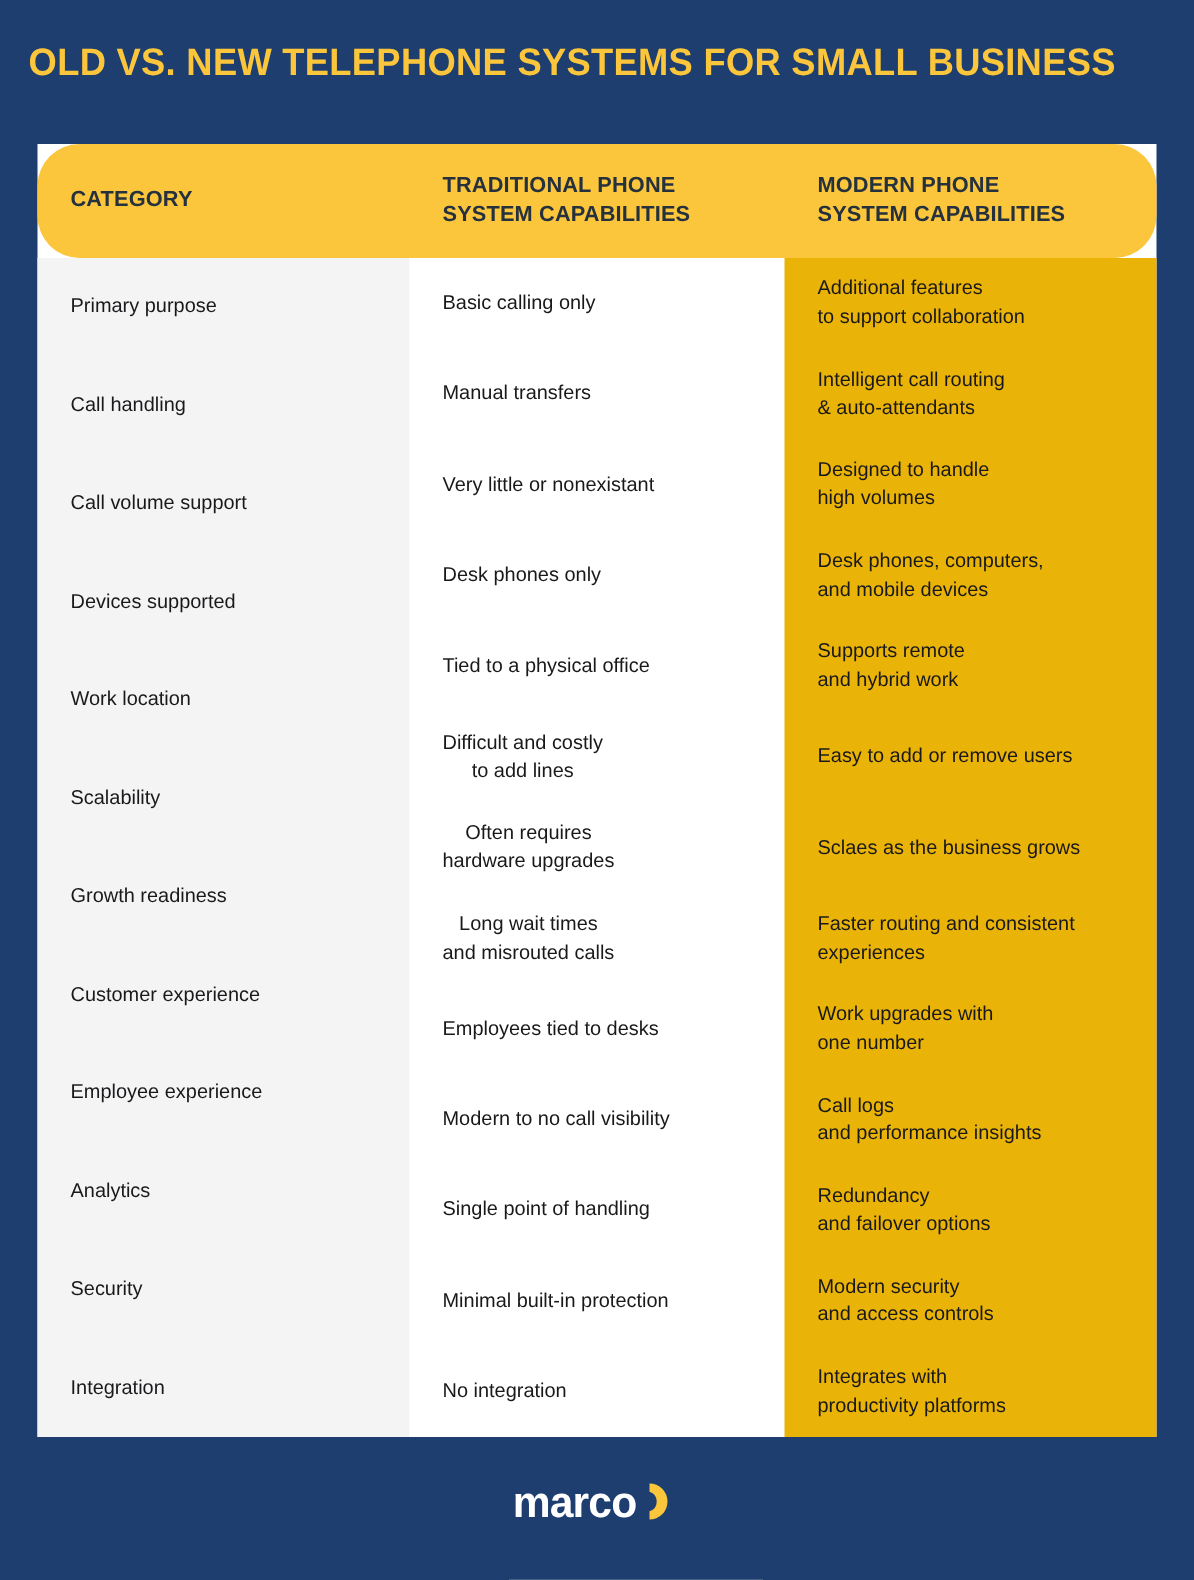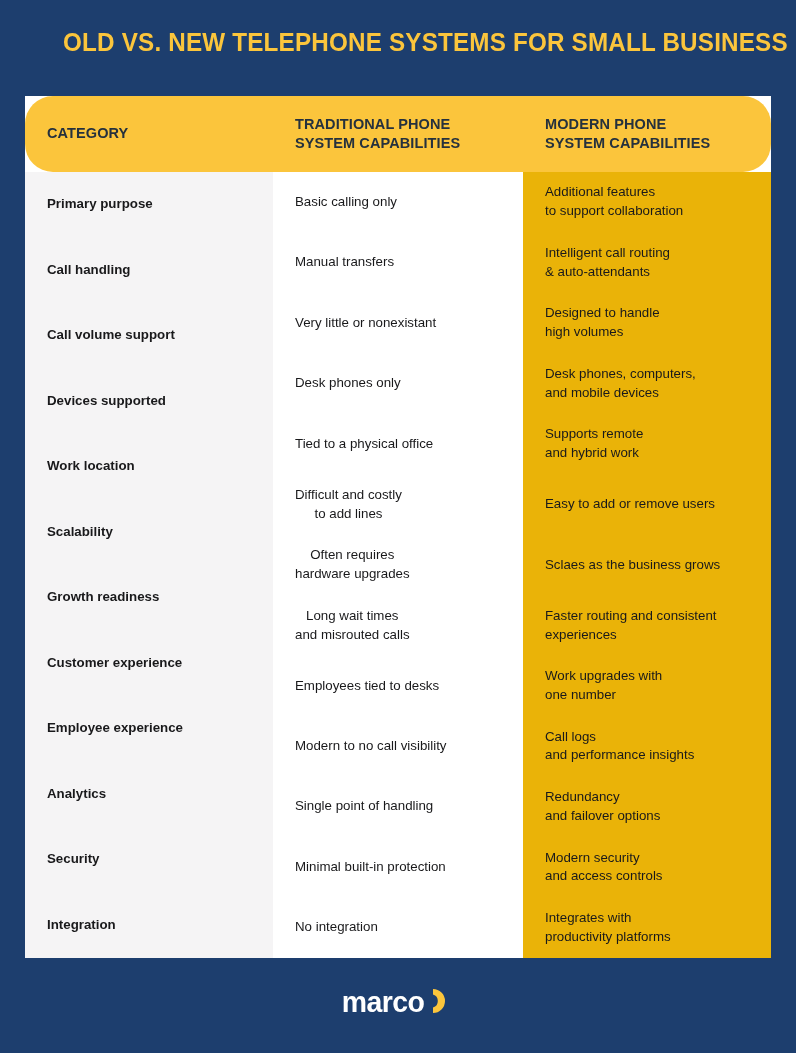--- a/index.html
+++ b/index.html
@@ -19,21 +19,20 @@
     background:#1d3e6e;
     overflow:hidden;
   }
 
   
   .title-wrap {
     position:absolute;
     left:0; top:28px;
     width:732px;
     text-align:center;
-    padding-left:44px;
   }
   .title {
     display:inline-block;
     color:#fbc53c;
     font-size:25.5px;
     font-weight:bold;
     letter-spacing:0.2px;
     line-height:1.1;
     text-transform:uppercase;
     transform:scaleX(0.95);
@@ -94,21 +93,21 @@
     flex:1 1 0;
     display:flex;
     align-items:center;
     padding-left:22px;
     padding-right:10px;
     color:#19191b;
     font-size:13.3px;
     line-height:1.42;
     white-space:pre-line;
   }
-  .col.c1 .cell { padding-left:22px;font-weight:bold; }
+  .col.c1 .cell { padding-left:22px; }
 
   
   .logo {
     position:absolute;
     left:0; top:984px;
     width:796px;
     display:flex;
     align-items:center;
     justify-content:center;
   }

